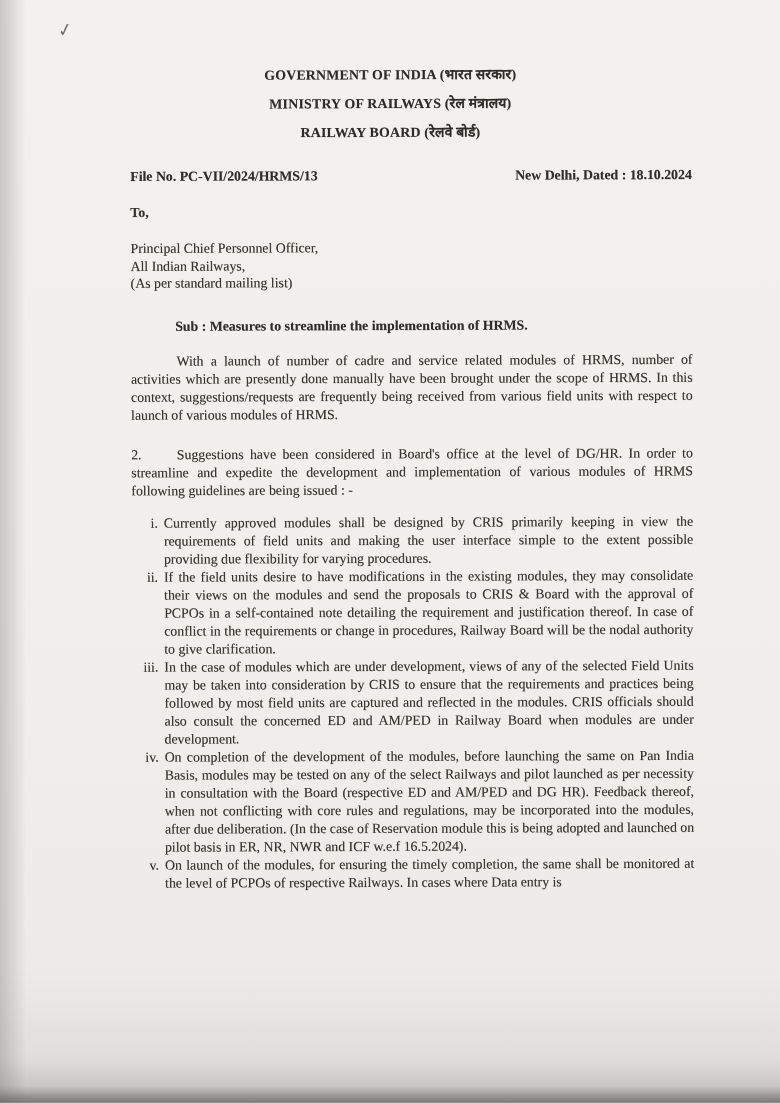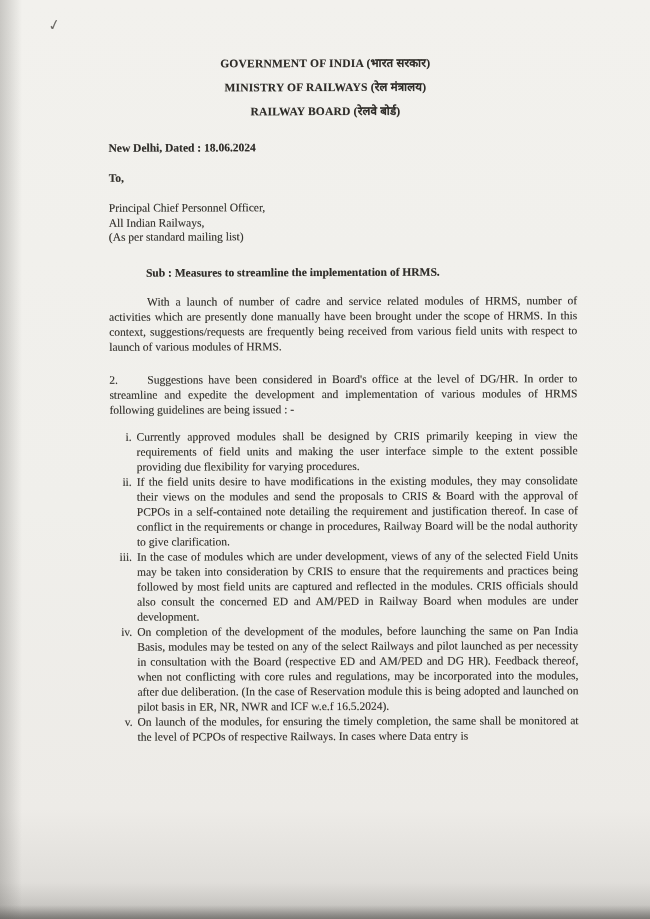--- a/index.html
+++ b/index.html
@@ -96,21 +96,22 @@
 
   <div class="content">
 
     <div class="letterhead">
       <div class="lh-line">GOVERNMENT OF INDIA (भारत सरकार)</div>
       <div class="lh-line">MINISTRY OF RAILWAYS (रेल मंत्रालय)</div>
       <div class="lh-line">RAILWAY BOARD (रेलवे बोर्ड)</div>
     </div>
 
     <div class="file-line">
-      <span>New Delhi, Dated : 18.06.2024</span>
+      <span>File No. PC-VII/2024/HRMS/13</span>
+      <span>New Delhi, Dated : 18.10.2024</span>
     </div>
 
     <div class="salutation">To,</div>
 
     <div class="address">
       <div>Principal Chief Personnel Officer,</div>
       <div>All Indian Railways,</div>
       <div>(As per standard mailing list)</div>
     </div>
 

